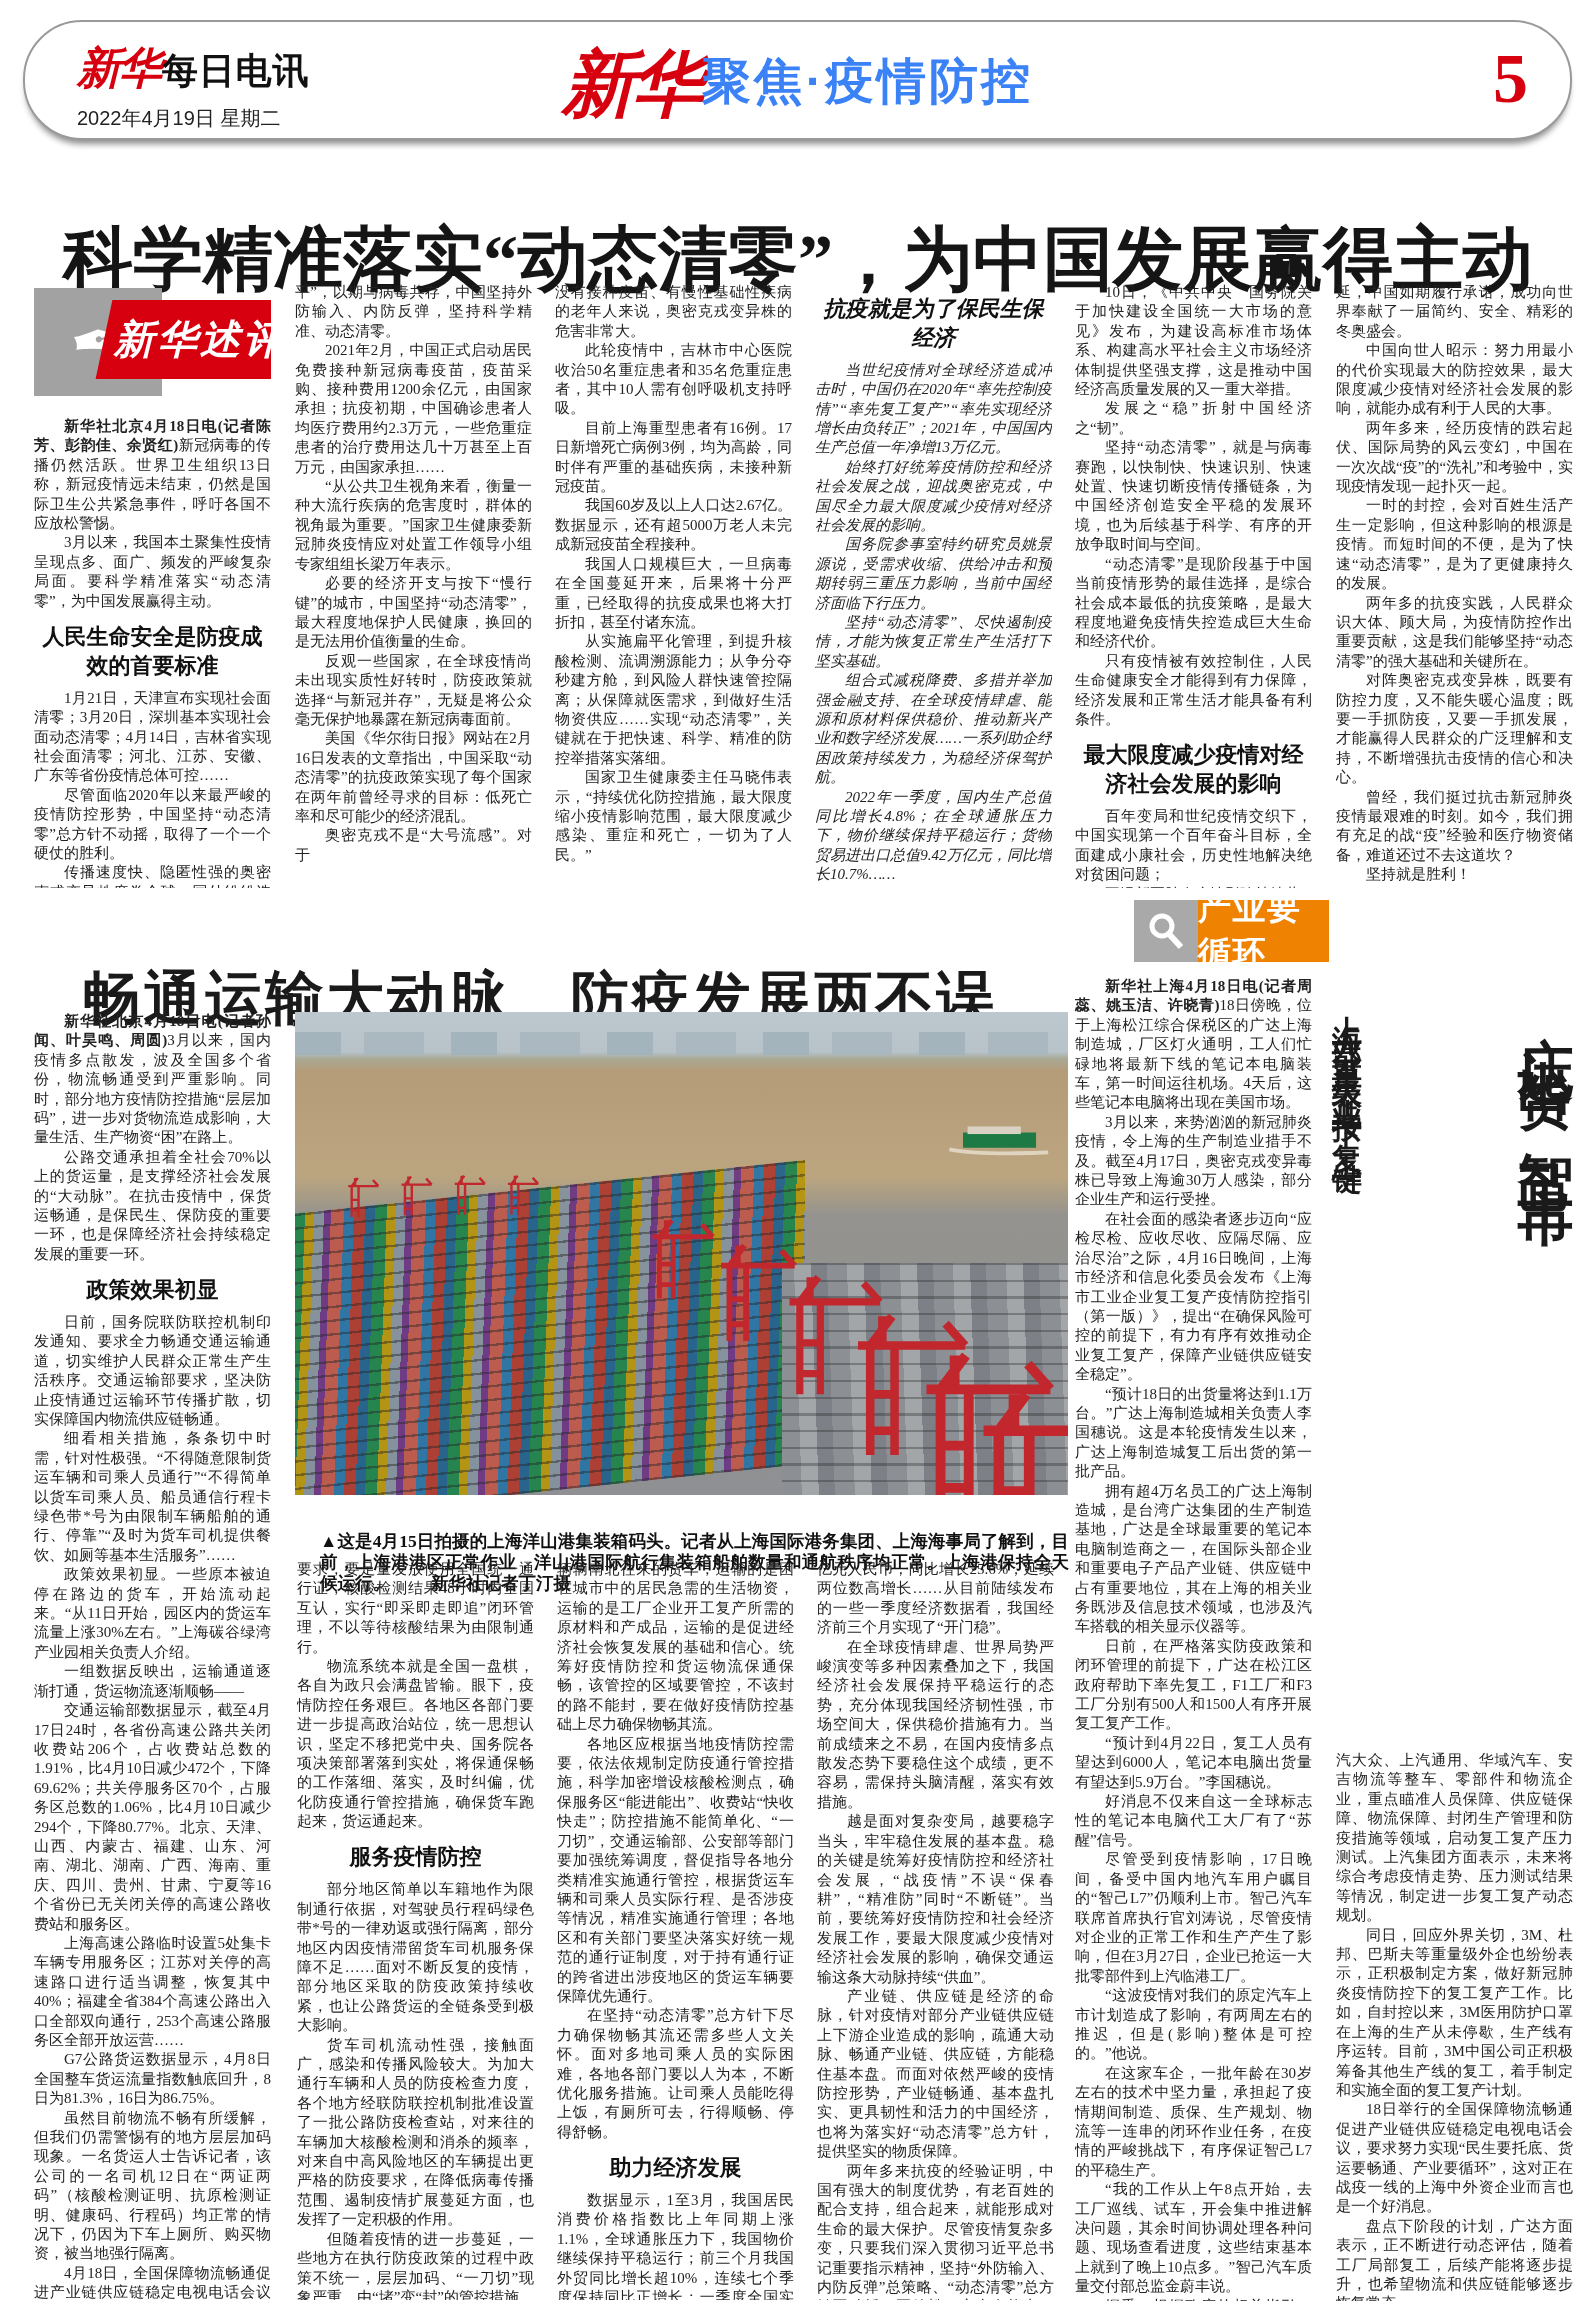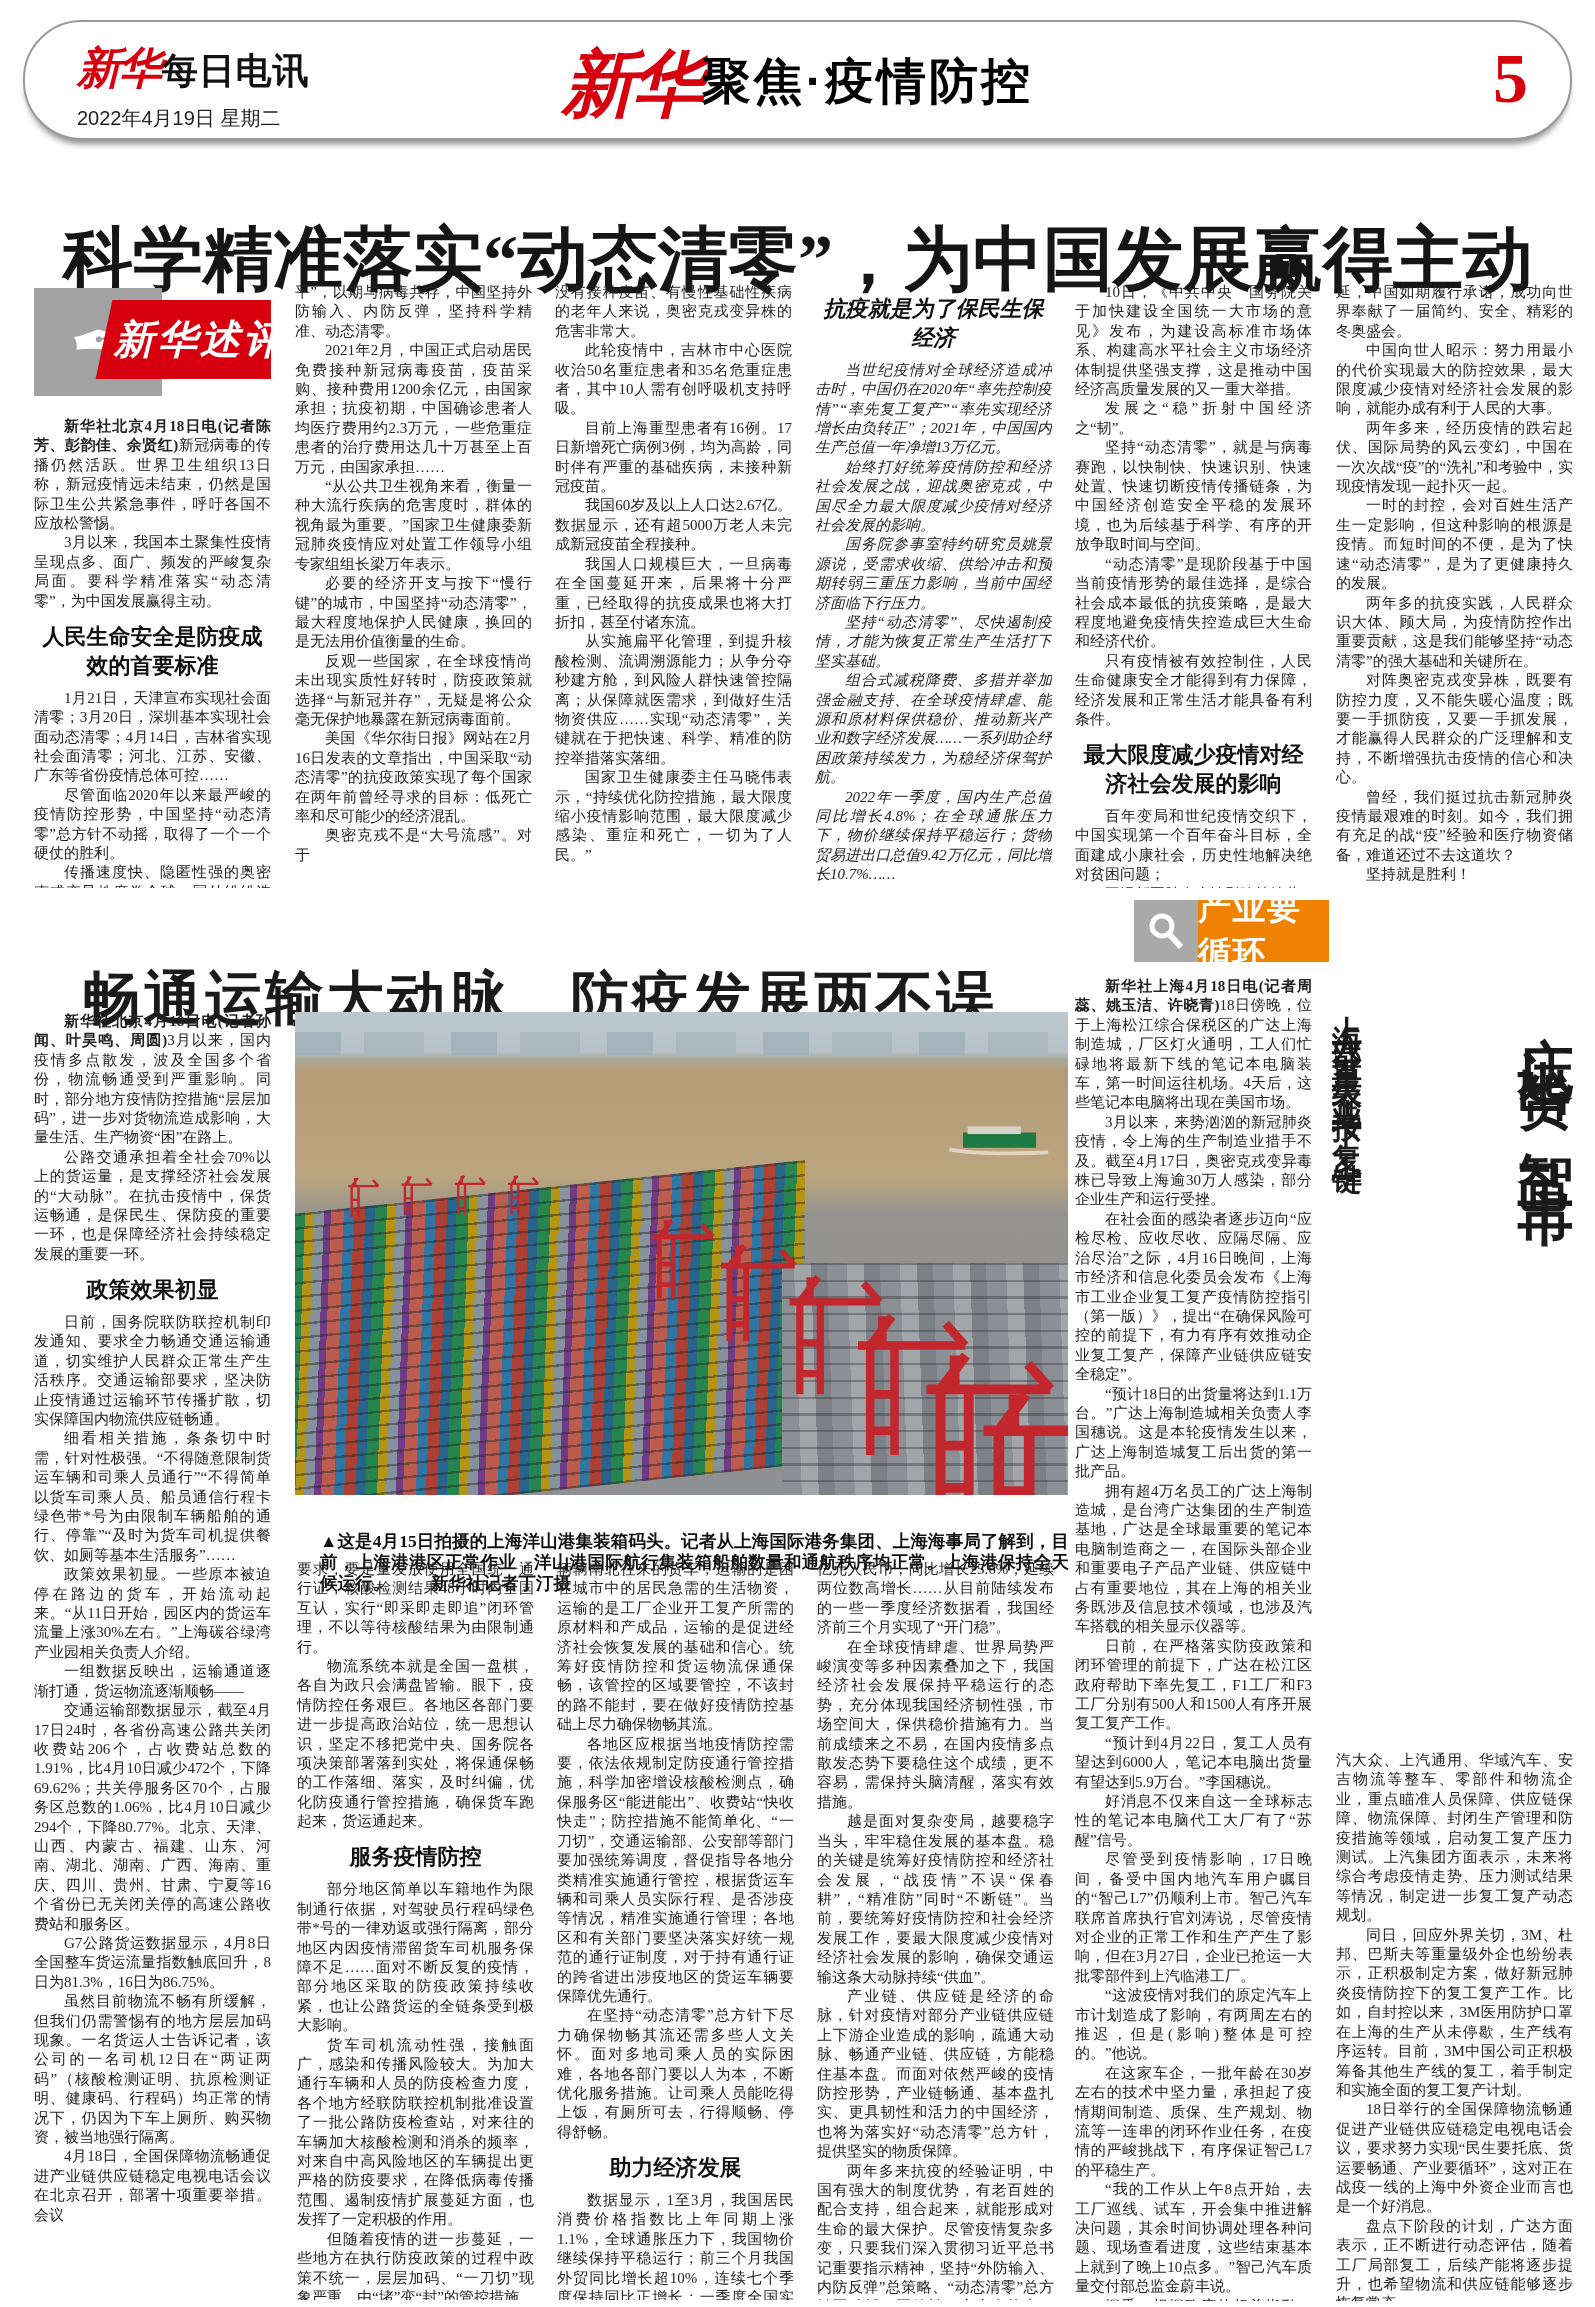--- a/index.html
+++ b/index.html
@@ -11,21 +11,21 @@
         border:2.3px solid #9a9a9a;border-radius:59px;background:#fff;
         box-shadow:0 6.9px 6.9px -3px rgba(0,0,0,.45);}
   .mast-left{position:absolute;left:52px;top:16.7px;}
   .brand-script{font-style:italic;font-weight:900;color:#d6000f;font-size:44px;
         font-family:"DejaVu Serif",serif;letter-spacing:-3px;}
   .brand-name{font-weight:900;color:#111;font-size:36px;letter-spacing:0.8px;}
   .mast-date{font-family:"Liberation Sans","DejaVu Sans",sans-serif;font-size:20px;color:#222;margin-top:7.6px;}
   .mast-center{position:absolute;left:50%;top:13.7px;transform:translateX(-50%);white-space:nowrap;}
   .sect-script{font-style:italic;font-weight:900;color:#d6000f;font-size:73px;
         font-family:"DejaVu Serif",serif;letter-spacing:-4.6px;vertical-align:-10.7px;}
-  .sect-title{font-weight:900;color:#000000;font-size:49px;letter-spacing:3px;
+  .sect-title{font-weight:900;color:#3b82f6;font-size:49px;letter-spacing:3px;
         font-family:"Liberation Sans","DejaVu Sans",sans-serif;}
   .page-num{position:absolute;right:42px;top:16.7px;color:#d6000f;font-size:70px;font-weight:900;
         font-family:"Liberation Serif",serif;}
 
   
   .headline-main{position:absolute;left:37px;top:166px;width:1522px;text-align:center;
         font-size:70px;font-weight:900;letter-spacing:0px;color:#151515;
         font-family:"Liberation Serif","DejaVu Serif",serif;}
   .headline-2{position:absolute;left:34px;top:912px;width:1012px;text-align:center;
         font-size:58px;font-weight:900;color:#1a1a1a;letter-spacing:3px;}
@@ -176,20 +176,21 @@
 
   <div class="col" style="left:34px;top:1012px;height:1288px;" data-interactable="false">
       <p data-interactable="false"><b>新华社北京4月18日电(记者孙闻、叶昊鸣、周圆)</b>3月以来，国内疫情多点散发，波及全国多个省份，物流畅通受到严重影响。同时，部分地方疫情防控措施“层层加码”，进一步对货物流造成影响，大量生活、生产物资“困”在路上。</p>
       <p data-interactable="false">公路交通承担着全社会70%以上的货运量，是支撑经济社会发展的“大动脉”。在抗击疫情中，保货运畅通，是保民生、保防疫的重要一环，也是保障经济社会持续稳定发展的重要一环。</p>
       <h3 data-interactable="false">政策效果初显</h3>
       <p data-interactable="false">日前，国务院联防联控机制印发通知、要求全力畅通交通运输通道，切实维护人民群众正常生产生活秩序。交通运输部要求，坚决防止疫情通过运输环节传播扩散，切实保障国内物流供应链畅通。</p>
       <p data-interactable="false">细看相关措施，条条切中时需，针对性极强。“不得随意限制货运车辆和司乘人员通行”“不得简单以货车司乘人员、船员通信行程卡绿色带*号为由限制车辆船舶的通行、停靠”“及时为货车司机提供餐饮、如厕等基本生活服务”……</p>
       <p data-interactable="false">政策效果初显。一些原本被迫停在路边的货车，开始流动起来。“从11日开始，园区内的货运车流量上涨30%左右。”上海碳谷绿湾产业园相关负责人介绍。</p>
       <p data-interactable="false">一组数据反映出，运输通道逐渐打通，货运物流逐渐顺畅——</p>
       <p data-interactable="false">交通运输部数据显示，截至4月17日24时，各省份高速公路共关闭收费站206个，占收费站总数的1.91%，比4月10日减少472个，下降69.62%；共关停服务区70个，占服务区总数的1.06%，比4月10日减少294个，下降80.77%。北京、天津、山西、内蒙古、福建、山东、河南、湖北、湖南、广西、海南、重庆、四川、贵州、甘肃、宁夏等16个省份已无关闭关停的高速公路收费站和服务区。</p>
+      <p data-interactable="false">上海高速公路临时设置5处集卡车辆专用服务区；江苏对关停的高速路口进行适当调整，恢复其中40%；福建全省384个高速公路出入口全部双向通行，253个高速公路服务区全部开放运营……</p>
       <p data-interactable="false">G7公路货运数据显示，4月8日全国整车货运流量指数触底回升，8日为81.3%，16日为86.75%。</p>
       <p data-interactable="false">虽然目前物流不畅有所缓解，但我们仍需警惕有的地方层层加码现象。一名货运人士告诉记者，该公司的一名司机12日在“两证两码”（核酸检测证明、抗原检测证明、健康码、行程码）均正常的情况下，仍因为下车上厕所、购买物资，被当地强行隔离。</p>
       <p data-interactable="false">4月18日，全国保障物流畅通促进产业链供应链稳定电视电话会议在北京召开，部署十项重要举措。会议</p>
     </div>
 
   <div class="photo" data-interactable="false">
     <div class="skyline" data-interactable="false"></div>
     <div class="yard-left" data-interactable="false"></div>
     <div class="yard-right" data-interactable="false"></div>
     <svg width="773" height="483" viewBox="0 0 1016 634" data-interactable="false">

